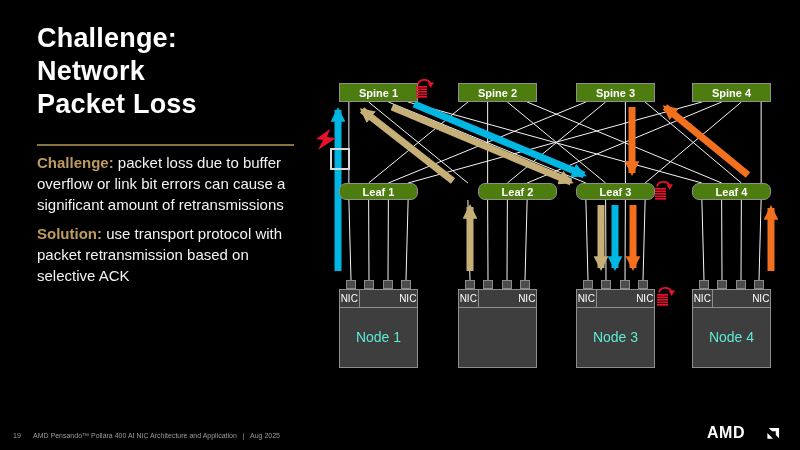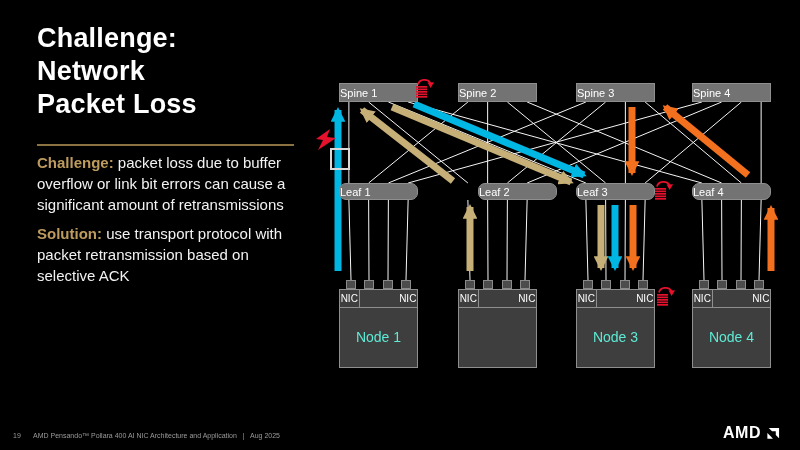--- a/index.html
+++ b/index.html
@@ -11,23 +11,23 @@
   
   .title{position:absolute;left:37px;top:22px;font-size:27px;font-weight:bold;
          line-height:33px;color:#fff;letter-spacing:.2px;}
   .title span{display:block;}
   .sep{position:absolute;left:37px;top:144px;width:257px;height:2px;background:var(--gold-dark,#8a7340);}
   .para{position:absolute;left:37px;width:272px;font-size:15px;line-height:21px;color:#f2f2f2;}
   #challenge-para{top:152px;}
   #solution-para{top:223px;}
   .lbl{color:var(--gold,#bd9b5e);font-weight:bold;}
   
-  .box{position:absolute;width:79px;background:#737373;border:1px solid #8f8f8f;
-       box-sizing:border-box;display:flex;align-items:center;
-       font-size:11px;color:#fff;z-index:2;}
+  .box{position:absolute;width:79px;background:#4d7c0f;border:1px solid #8f8f8f;
+       box-sizing:border-box;display:flex;align-items:center;justify-content:center;
+       font-size:11px;color:#fff;z-index:2;font-weight:bold;}
   .spine{top:83px;height:19px;}
   .leaf{top:183px;height:17px;border-radius:7px;}
   .node{position:absolute;top:280px;width:79px;height:88px;box-sizing:border-box;z-index:2;}
   .tabs{position:relative;height:9px;}
   .tab{position:absolute;top:0;width:10px;height:9px;background:#4c4c4c;
        border:1px solid #8a8a8a;box-sizing:border-box;}
   .tab:nth-child(1){left:7px}.tab:nth-child(2){left:25px}
   .tab:nth-child(3){left:44px}.tab:nth-child(4){left:62px}
   .node-inner{position:absolute;top:9px;left:0;right:0;bottom:0;background:#3e3e3e;
        border:1px solid #8f8f8f;box-sizing:border-box;}
@@ -37,21 +37,21 @@
   .node-label{position:absolute;top:17px;left:0;right:0;bottom:0;display:flex;
        align-items:center;justify-content:center;font-size:14px;color:#5eead4;}
   
   #net{position:absolute;left:0;top:0;z-index:1;pointer-events:none;}
   .icon-svg{position:absolute;z-index:3;pointer-events:none;}
   .packet-box{position:absolute;left:330px;top:148px;width:20px;height:22px;
        border:2px solid #d9d9d9;box-sizing:border-box;z-index:3;}
   
   .page-num{position:absolute;left:13px;bottom:11px;font-size:7px;color:#9a9a9a;}
   .footer-text{position:absolute;left:33px;bottom:11px;font-size:7px;color:#9a9a9a;white-space:pre;}
-  .amd-logo{position:absolute;right:20px;bottom:9px;display:flex;align-items:center;gap:4px;z-index:2;}
+  .amd-logo{position:absolute;right:20px;bottom:9px;display:flex;align-items:center;gap:20px;z-index:2;}
   .amd-text{font-size:16px;font-weight:bold;color:#fff;letter-spacing:.5px;line-height:1;}
 </style>
 </head>
 <body>
 
 <div class="title">
   <span>Challenge:</span>
   <span>Network</span>
   <span>Packet Loss</span>
 </div>

